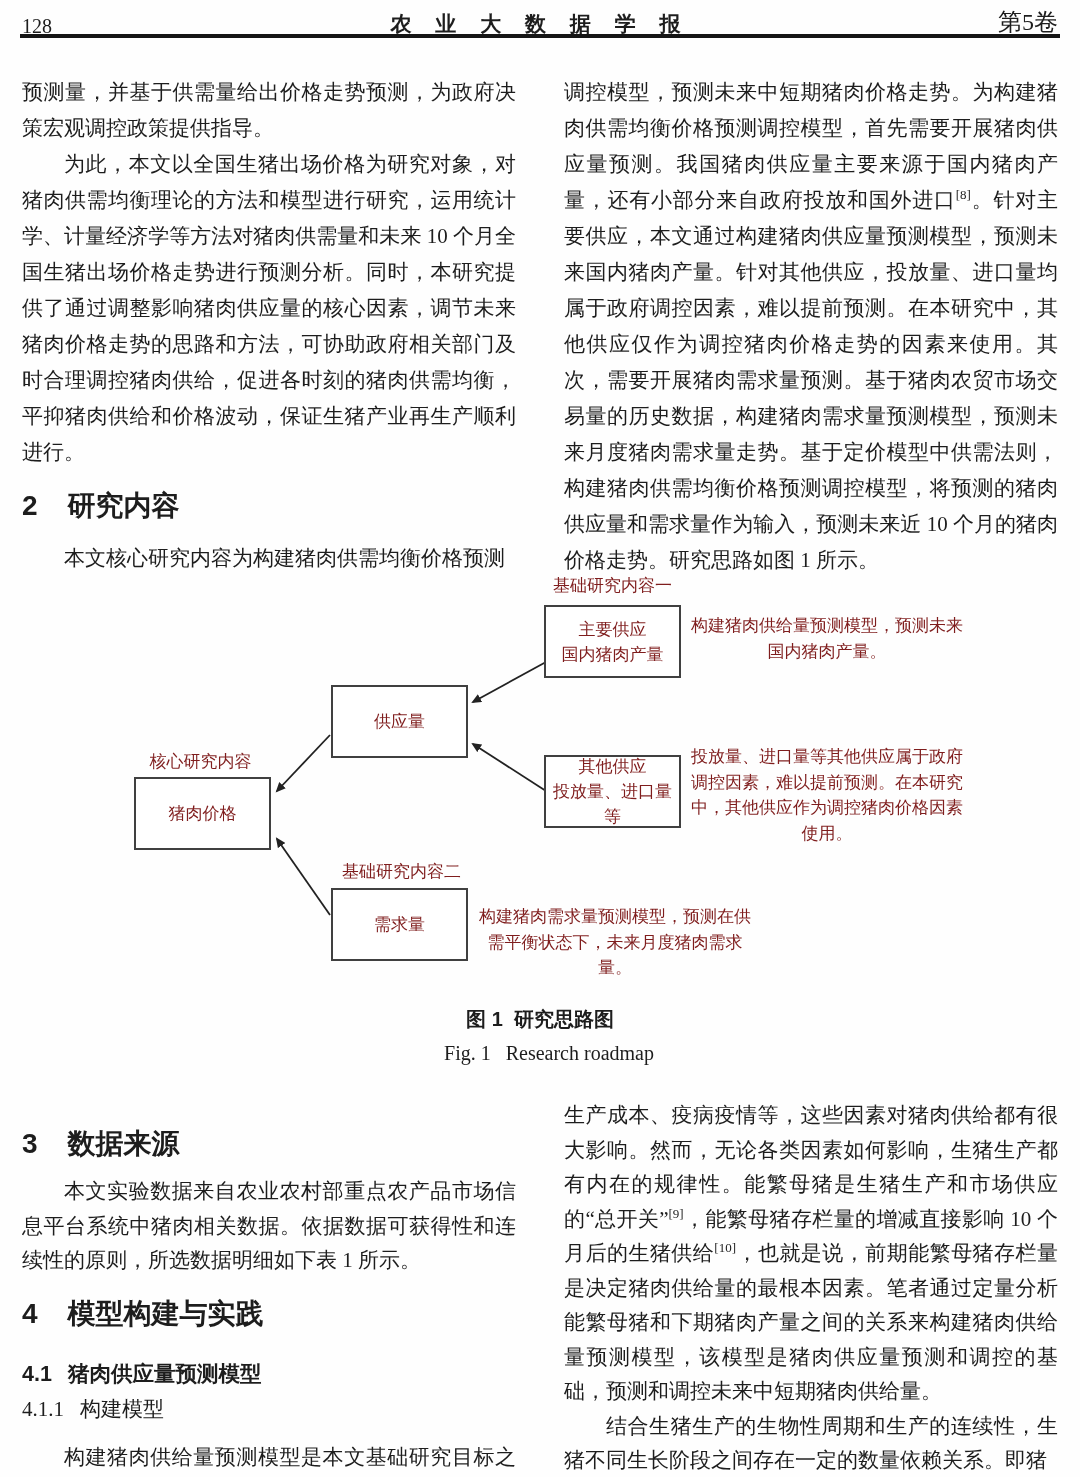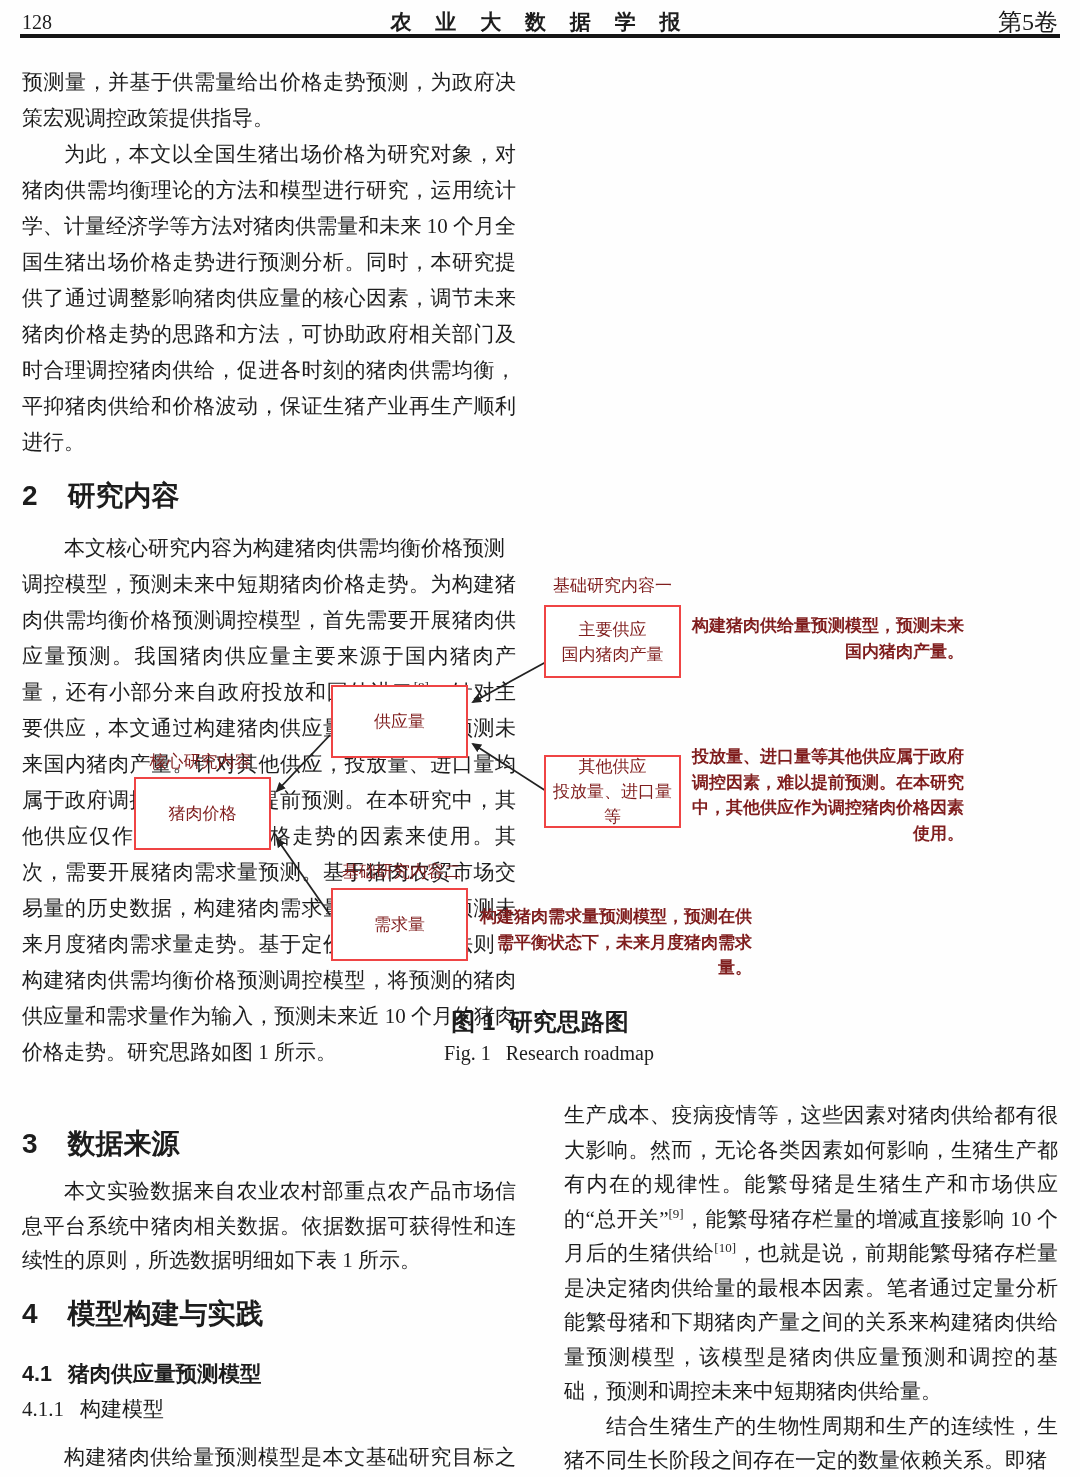--- a/index.html
+++ b/index.html
@@ -2,56 +2,56 @@
 <html><head>
 <meta charset="utf-8">
 <style>
   * { margin:0; padding:0; box-sizing:border-box; }
   html,body { background:#ffffff; }
   .page {
     position:relative; width:1080px; height:1477px; background:#fefefe;
     overflow:hidden; font-family:"Liberation Serif", serif; color:#1d1d1d;
   }
   
-  .hdr { position:absolute; top:6px; left:22px; width:1036px; display:flex; align-items:center;gap:13px; }
+  .hdr { position:absolute; top:6px; left:22px; width:1036px; display:flex; align-items:flex-end;gap:13px; }
   .hdr-page { width:130px; font-size:20px; }
   .hdr-title { flex:1; text-align:center; font-family:"Liberation Sans", sans-serif; font-weight:bold; font-size:21px; letter-spacing:9px; }
   .hdr-vol { width:130px; text-align:right; font-size:24px; }
   .hdr-rule { position:absolute; top:34px; left:20px; width:1040px; height:4px; background:#151515; }
   
   .cols { position:absolute; left:22px; width:1036px; display:flex; justify-content:space-between; }
-  .cols-top { top:64px;flex-direction:column; }
+  .cols-top { top:74px; }
   .cols-bottom { top:1098px; height:379px; overflow:hidden; }
   .col { width:494px; text-align:justify; }
   .cols-top .col { font-size:21px; line-height:36px; }
   .cols-bottom .col { font-size:21px; line-height:34.5px; }
   .indent { text-indent:2em; }
   sup.ref { font-size:13px; line-height:0; vertical-align:super; }
   
   .sec-h { font-family:"Liberation Sans", sans-serif; font-weight:bold; font-size:28px; line-height:40px; text-align:left; text-indent:0; }
   .sec-h .num { display:inline-block; margin-right:30px; }
   .h2-top { margin-top:16px; margin-bottom:14px; }
   .h3-btm { margin-top:26px; margin-bottom:10px; }
   .h4-btm { margin-top:16px; margin-bottom:8px; }
   .sub-h  { font-family:"Liberation Sans", sans-serif; font-weight:bold; font-size:21.5px; line-height:33px; margin-top:24px; margin-bottom:2px; text-align:left; }
   .sub-h .num { display:inline-block; margin-right:16px; }
   .subsub-h { font-family:"Liberation Serif", serif; font-size:21px; line-height:33px; margin-bottom:14px; text-align:left; }
   .subsub-h .num { display:inline-block; margin-right:16px; }
   
   .fig { position:absolute; top:555px; left:0; width:1080px; height:447px; font-size:17px; color:#7f1d1d; }
   .fig .lbl { position:absolute; text-align:center; line-height:22px; }
   .fig .bx {
-    position:absolute; width:137px; height:73px; border:2px solid #ef4444; background:#fff;
+    position:absolute; width:137px; height:73px; border:2px solid #404040; background:#fff;
     display:flex; align-items:center; justify-content:center; text-align:center;
     white-space:pre-line; line-height:25px;
   }
-  .fig .ann { position:absolute; width:274px; line-height:25.5px; text-align:right;font-weight:bold; }
+  .fig .ann { position:absolute; width:274px; line-height:25.5px; text-align:center; }
   .fig svg { position:absolute; top:0; left:0; }
   .cap-zh { position:absolute; top:1006px; left:0; width:1080px; text-align:center;
-            font-family:"Liberation Sans", sans-serif; font-weight:bold; font-size:24px; white-space:pre; }
+            font-family:"Liberation Sans", sans-serif; font-weight:bold; font-size:20px; white-space:pre; }
   .cap-en { position:absolute; top:1042px; left:9px; width:1080px; text-align:center; font-size:20px; white-space:pre; }
 </style>
 </head>
 <body>
 
 <div class="page">
 
   <div class="hdr">
     <span class="hdr-page">128</span>
     <span class="hdr-title">农 业 大 数 据 学 报</span>

